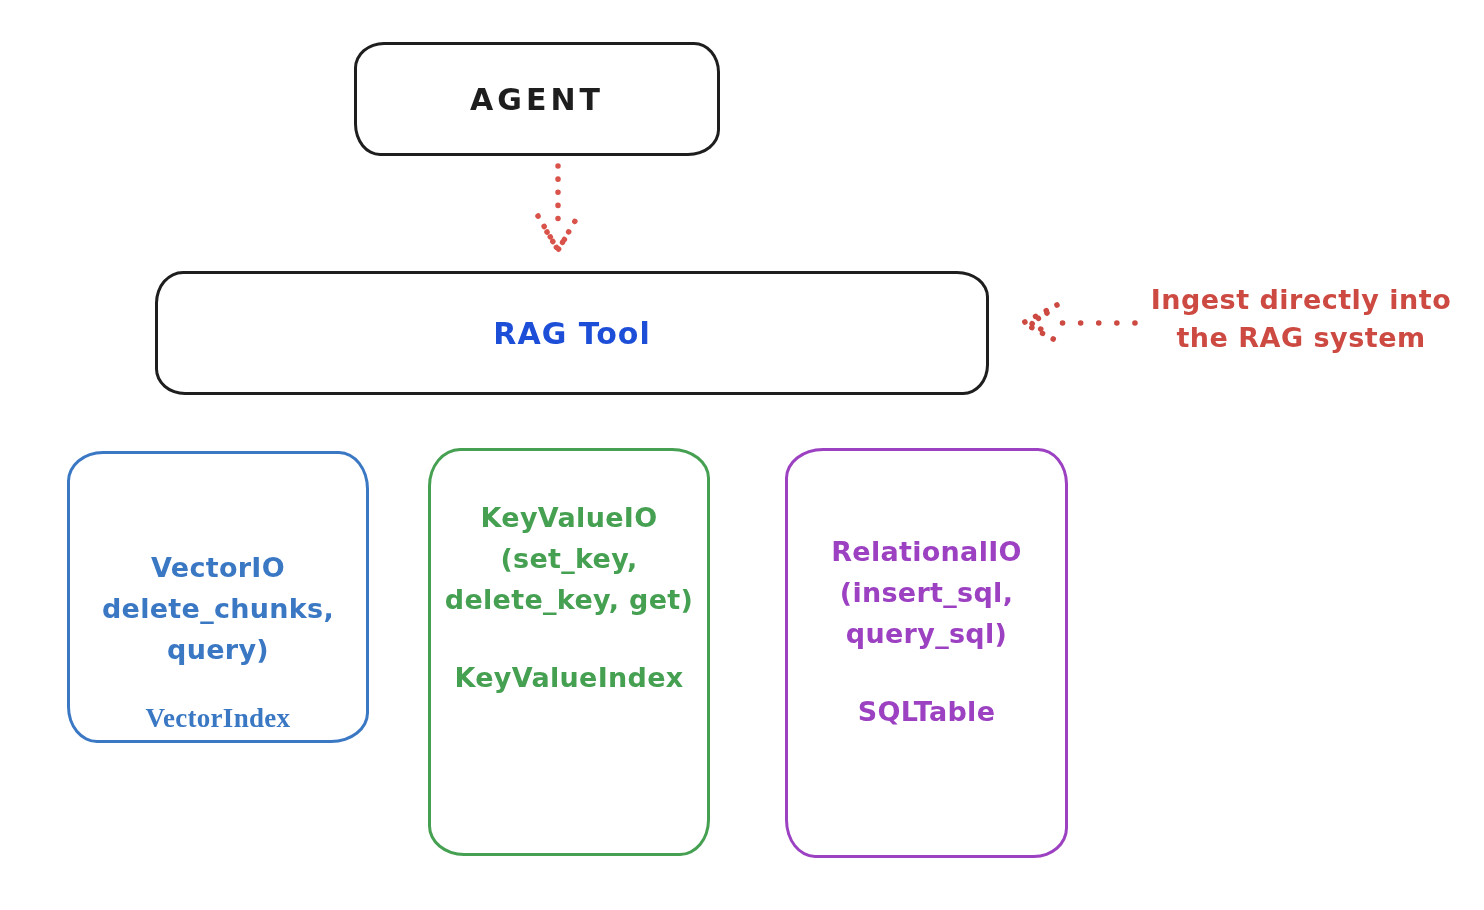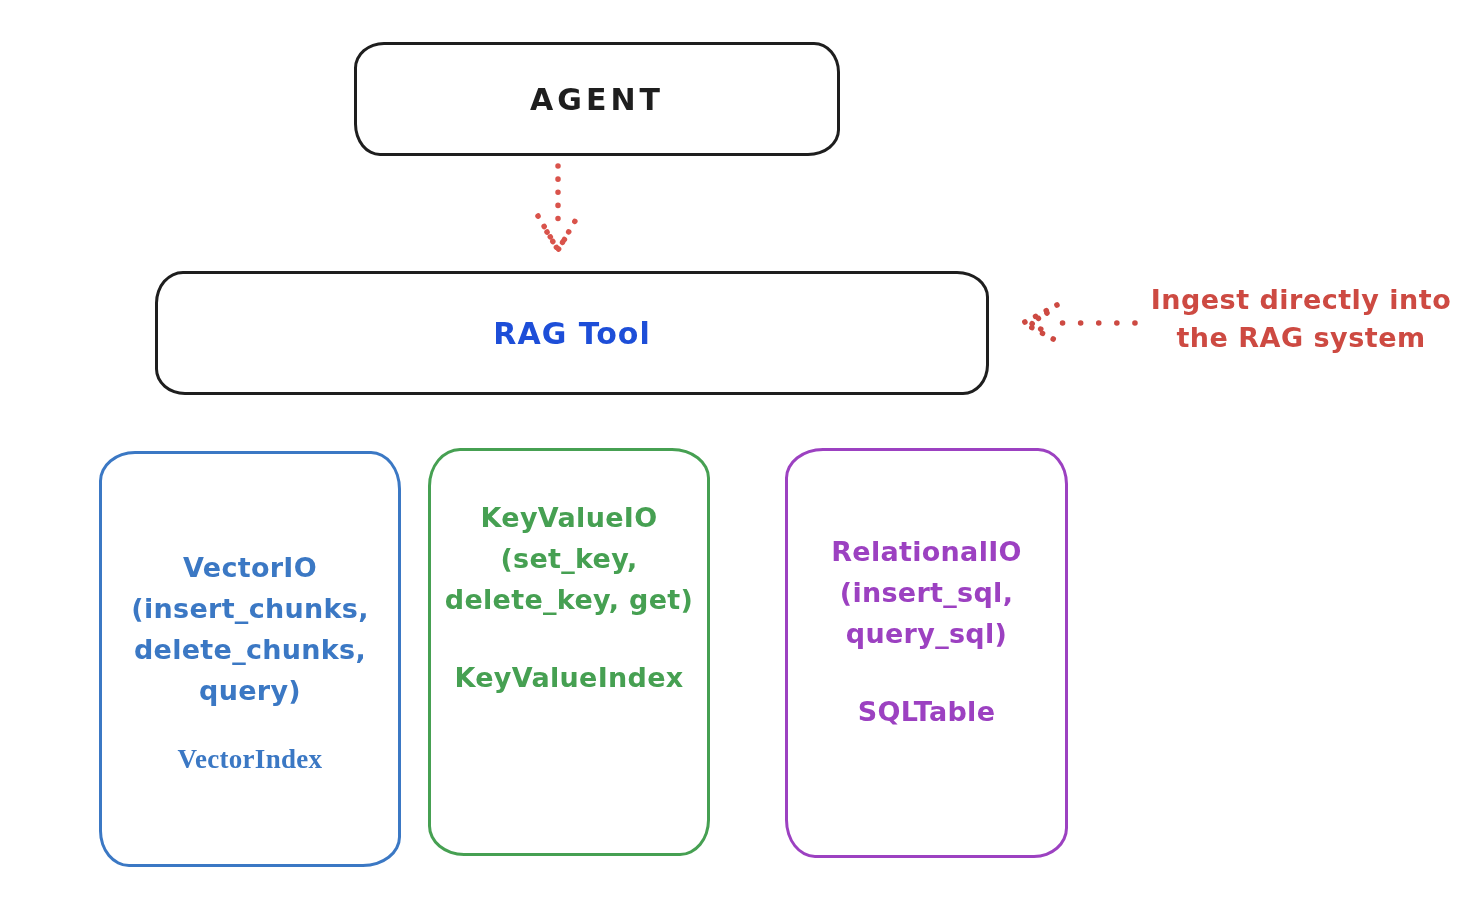--- a/index.html
+++ b/index.html
@@ -19,21 +19,21 @@
     position: absolute;
     background: #ffffff;
     border: 3px solid #1e1e1e;
     display: flex;
     align-items: center;
     justify-content: center;
     box-sizing: border-box;
   }
   .node-agent {
     left: 354px; top: 42px;
-    width: 486px; height: 114px;
+    width: 366px; height: 114px;
     border-radius: 30px 26px 32px 26px / 26px 30px 26px 32px;
   }
   .node-agent .label {
     font-size: 30px;
     font-weight: 700;
     letter-spacing: 4px;
     color: #1e1e1e;
   }
   .node-rag {
     left: 155px; top: 271px;
@@ -70,26 +70,25 @@
     flex-direction: column;
     align-items: center;
     text-align: center;
     font-size: 27px;
     font-weight: 600;
     line-height: 41px;
     letter-spacing: 0.3px;
   }
   .card-vector {
     left: 67px; top: 451px;
-    width: 302px; height: 416px;
+    width: 302px; height: 292px;
     border-color: #3b78c4;
     color: #3b78c4;
     border-radius: 36px 30px 38px 30px / 30px 38px 30px 36px;
     padding-top: 93px;
-    margin-left: 32px;
   }
   .card-keyvalue {
     left: 428px; top: 448px;
     width: 282px; height: 408px;
     border-color: #46a052;
     color: #46a052;
     border-radius: 32px 38px 30px 36px / 38px 30px 36px 30px;
     padding-top: 46px;
   }
   .card-relational {
@@ -132,21 +131,20 @@
     <path d="M32,17 L16,27 L32,37" fill="none" stroke="#cd4a42" stroke-width="5.5" stroke-linecap="round" stroke-dasharray="0.1 10"></path>
   </svg>
 
   <div class="annotation">
     <span>Ingest directly into</span><br>
     <span>the RAG system</span>
   </div>
 
   <div class="card card-vector">
     <span>VectorIO</span>
-    <span>(insert_chunks,</span>
     <span>delete_chunks,</span>
     <span>query)</span>
     <span class="footer-name">VectorIndex</span>
   </div>
 
   <div class="card card-keyvalue">
     <span>KeyValueIO</span>
     <span>(set_key,</span>
     <span>delete_key, get)</span>
     <span class="footer-name">KeyValueIndex</span>

